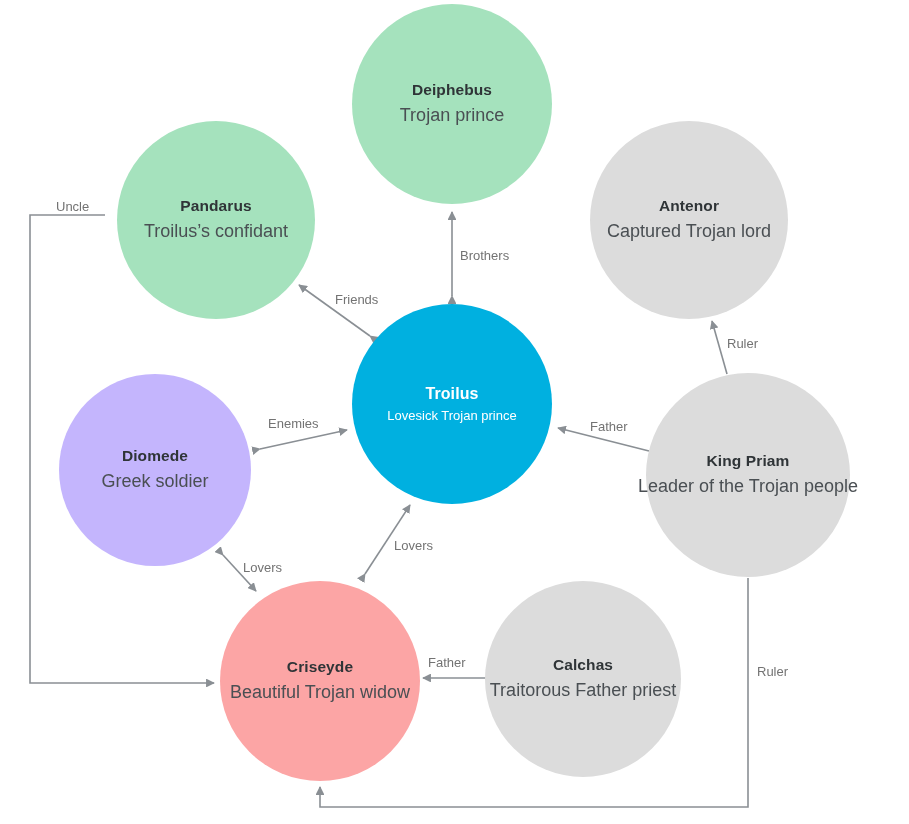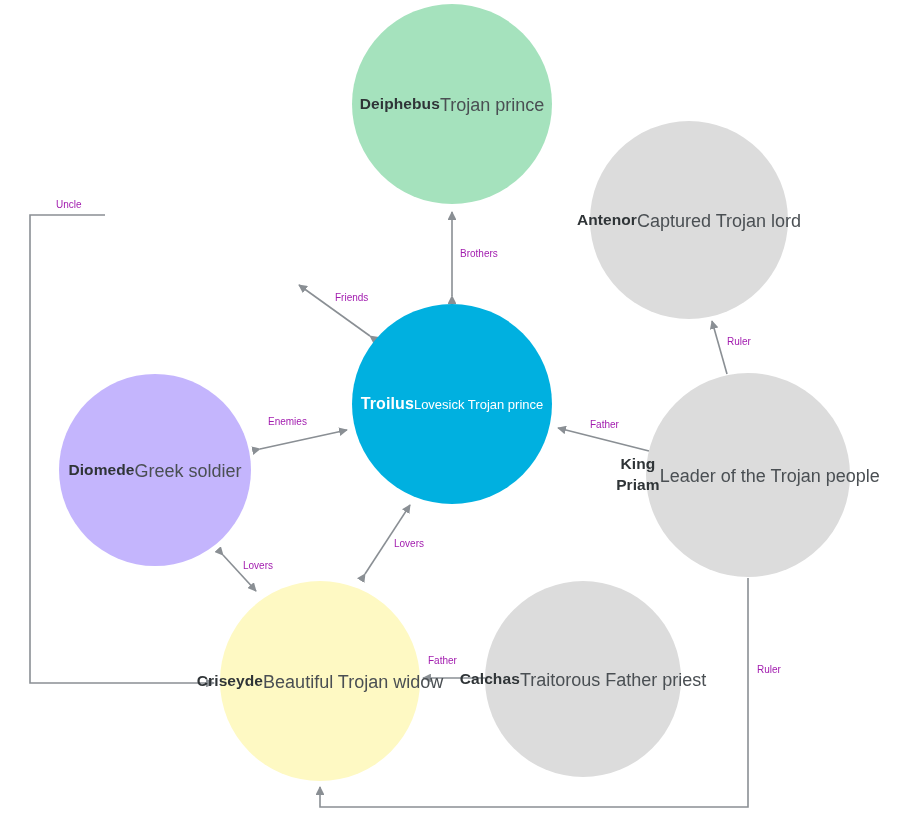--- a/index.html
+++ b/index.html
@@ -22,21 +22,21 @@
     position: absolute;
     left: 0;
     top: 0;
     width: 909px;
     height: 824px;
   }
   .node {
     position: absolute;
     border-radius: 50%;
     display: flex;
-    flex-direction: row;
+    flex-direction: column;
     align-items: center;
     justify-content: center;
     box-sizing: border-box;
     text-align: center;
   }
   .node-name {
     font-size: 15.5px;
     font-weight: bold;
     color: #2f3437;
     line-height: 1.35;
@@ -53,22 +53,22 @@
   .node.central .node-name {
     color: #ffffff;
     font-size: 16px;
   }
   .node.central .node-role {
     color: #ffffff;
     font-size: 13px;
   }
   .edge-label {
     position: absolute;
-    font-size: 10px;
-    color: #a21caf;
+    font-size: 13px;
+    color: #737373;
     white-space: nowrap;
     line-height: 1;
     text-align: center;
   }
 </style>
 </head>
 <body>
 
 <div id="diagram-root">
 
@@ -101,37 +101,41 @@
     <path d="M 105 215 L 30 215 L 30 683 L 214 683" fill="none" stroke="#8a8f94" stroke-width="1.6" marker-end="url(#arrow-end)"></path>
 
     <path d="M 748 578 L 748 807 L 320 807 L 320 787" fill="none" stroke="#8a8f94" stroke-width="1.6" marker-end="url(#arrow-end)"></path>
   </svg>
 
   <div class="node" style="left:352px; top:4px; width:200px; height:200px; background:#a5e2bd;">
     <div class="node-name">Deiphebus</div>
     <div class="node-role">Trojan prince</div>
   </div>
 
+  <div class="node" style="left:117px; top:121px; width:198px; height:198px; background:#a5e2bd;">
+    <div class="node-name">Pandarus</div>
+    <div class="node-role">Troilus’s confidant</div>
+  </div>
 
   <div class="node" style="left:590px; top:121px; width:198px; height:198px; background:#dcdcdc;">
     <div class="node-name">Antenor</div>
     <div class="node-role">Captured Trojan lord</div>
   </div>
 
   <div class="node" style="left:59px; top:374px; width:192px; height:192px; background:#c4b5fd;">
     <div class="node-name">Diomede</div>
     <div class="node-role">Greek soldier</div>
   </div>
 
   <div class="node" style="left:646px; top:373px; width:204px; height:204px; background:#dcdcdc;">
     <div class="node-name">King Priam</div>
     <div class="node-role">Leader of the Trojan people</div>
   </div>
 
-  <div class="node" style="left:220px; top:581px; width:200px; height:200px; background:#fef9c3;">
+  <div class="node" style="left:220px; top:581px; width:200px; height:200px; background:#fca5a5;">
     <div class="node-name">Criseyde</div>
     <div class="node-role">Beautiful Trojan widow</div>
   </div>
 
   <div class="node" style="left:485px; top:581px; width:196px; height:196px; background:#dcdcdc;">
     <div class="node-name">Calchas</div>
     <div class="node-role">Traitorous Father priest</div>
   </div>
 
   <div class="node central" style="left:352px; top:304px; width:200px; height:200px; background:#00b0e0;">

